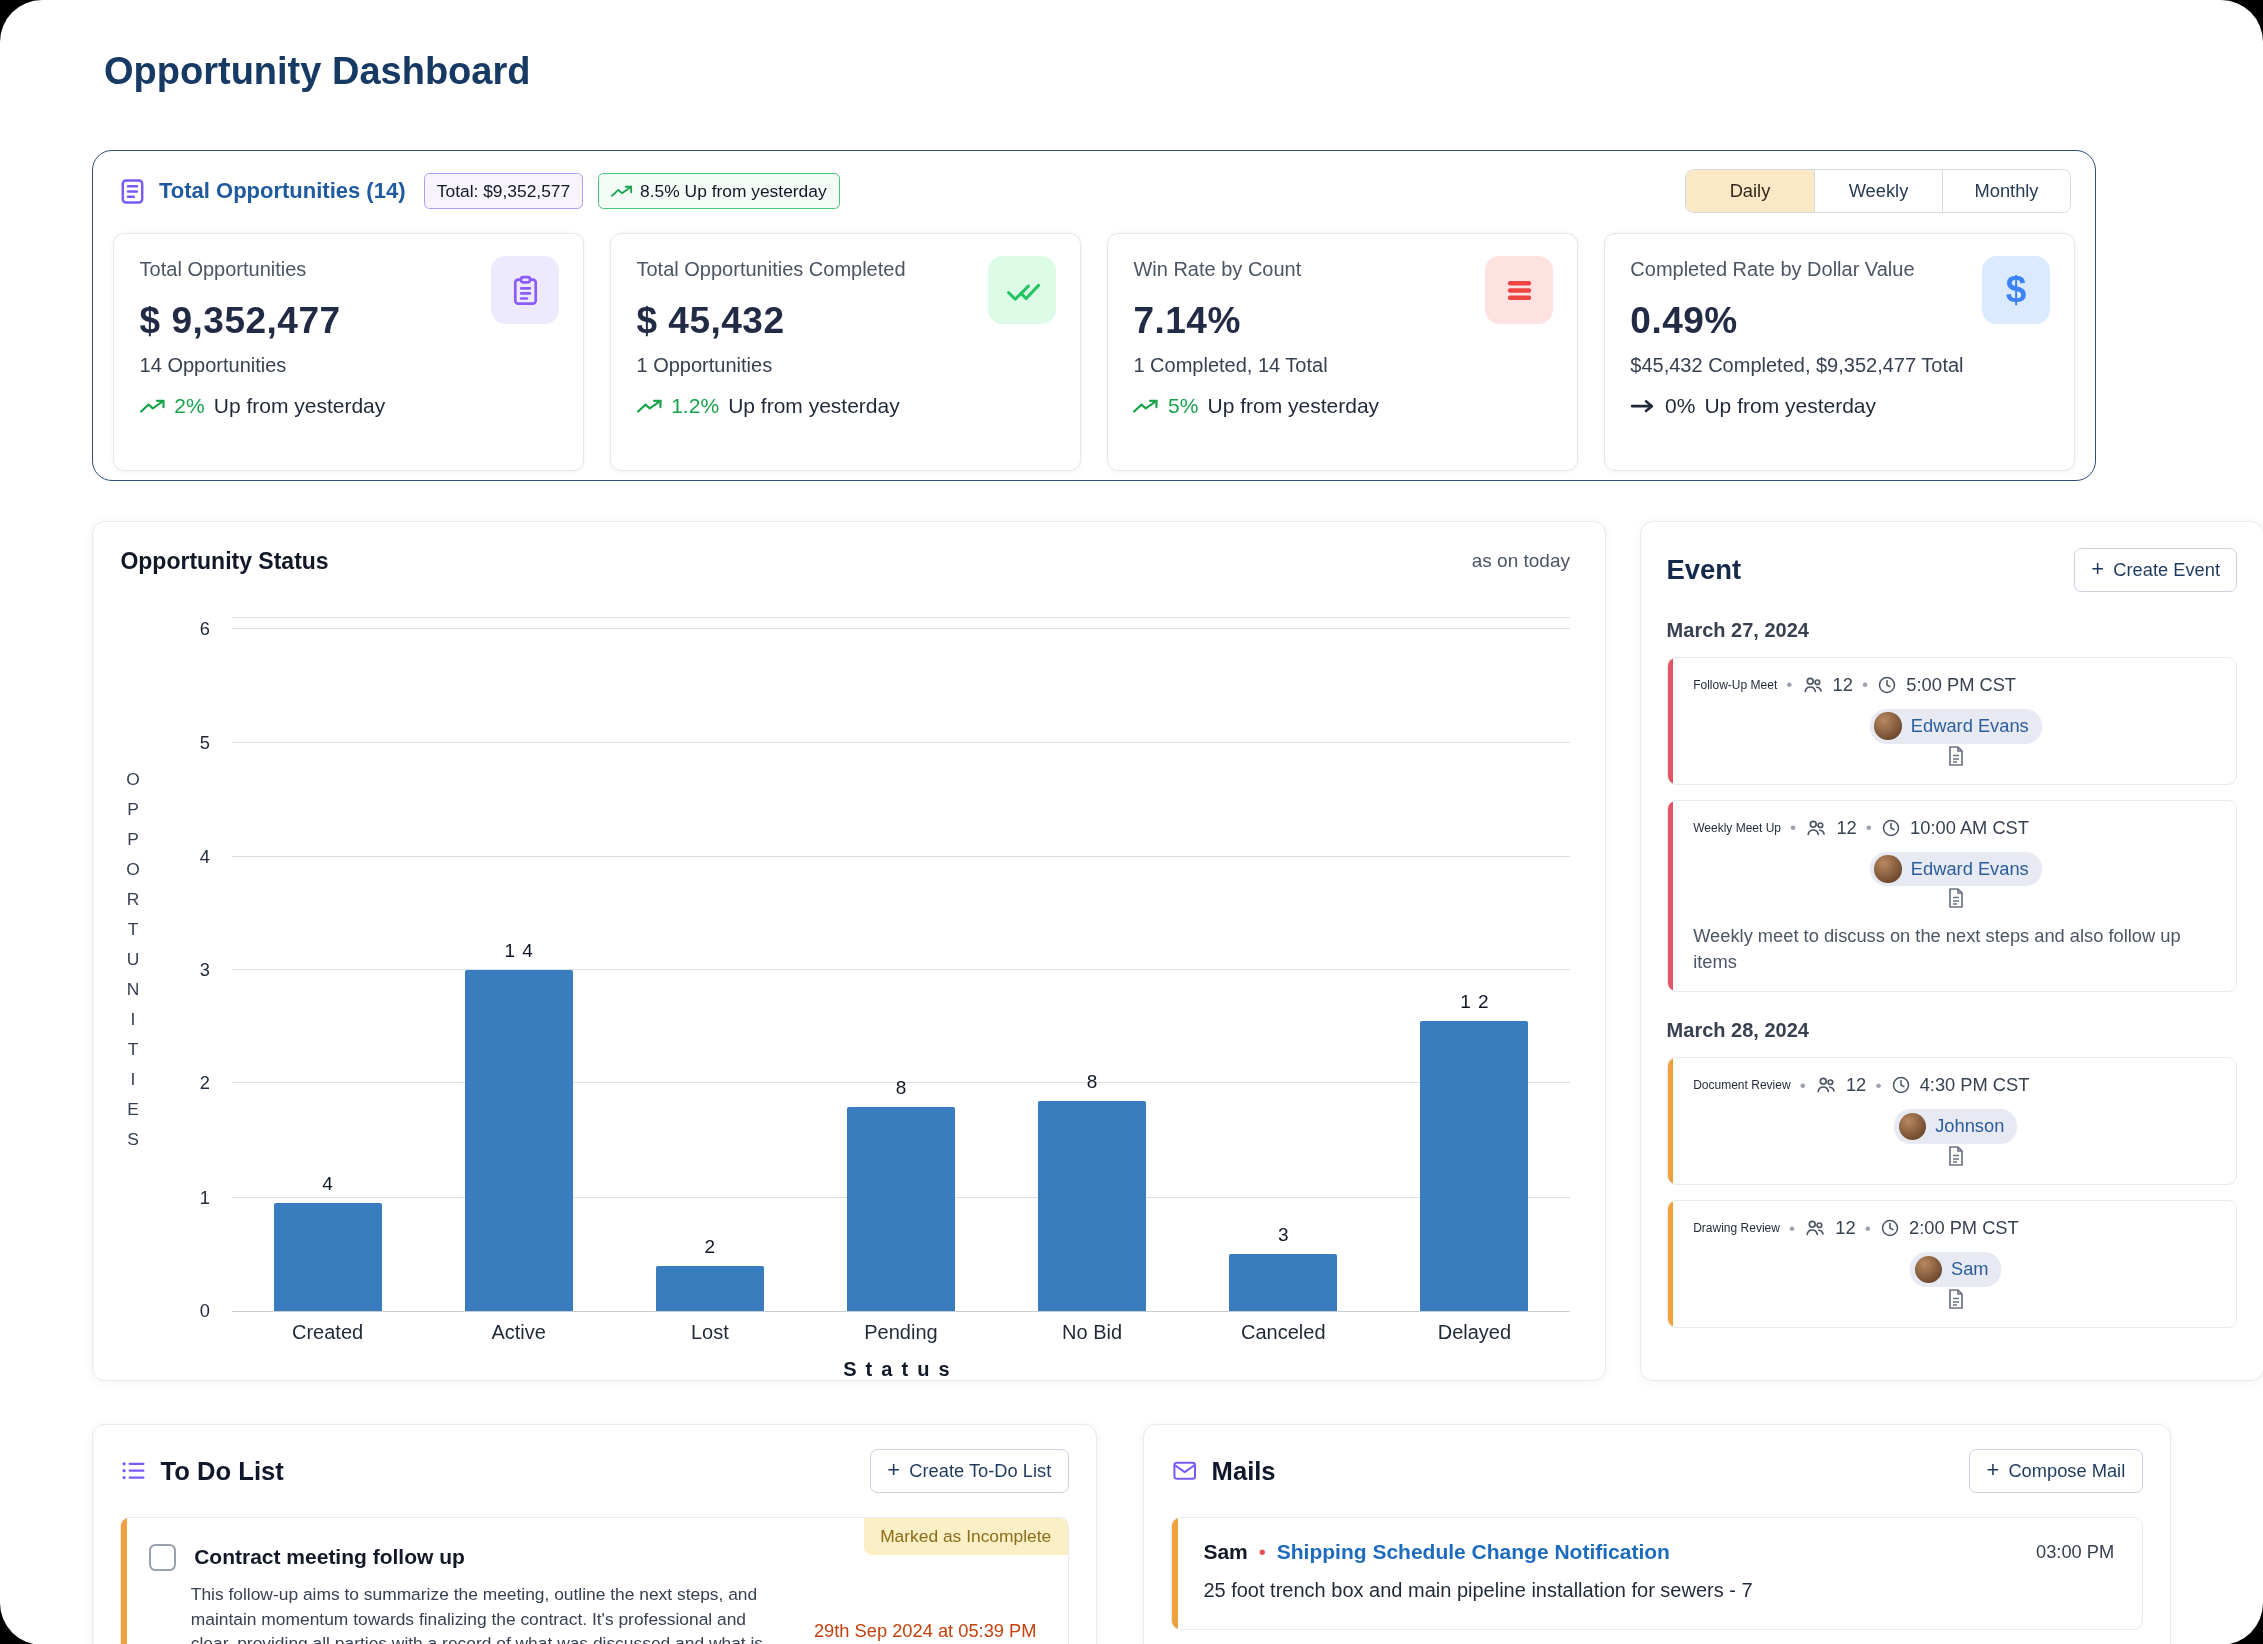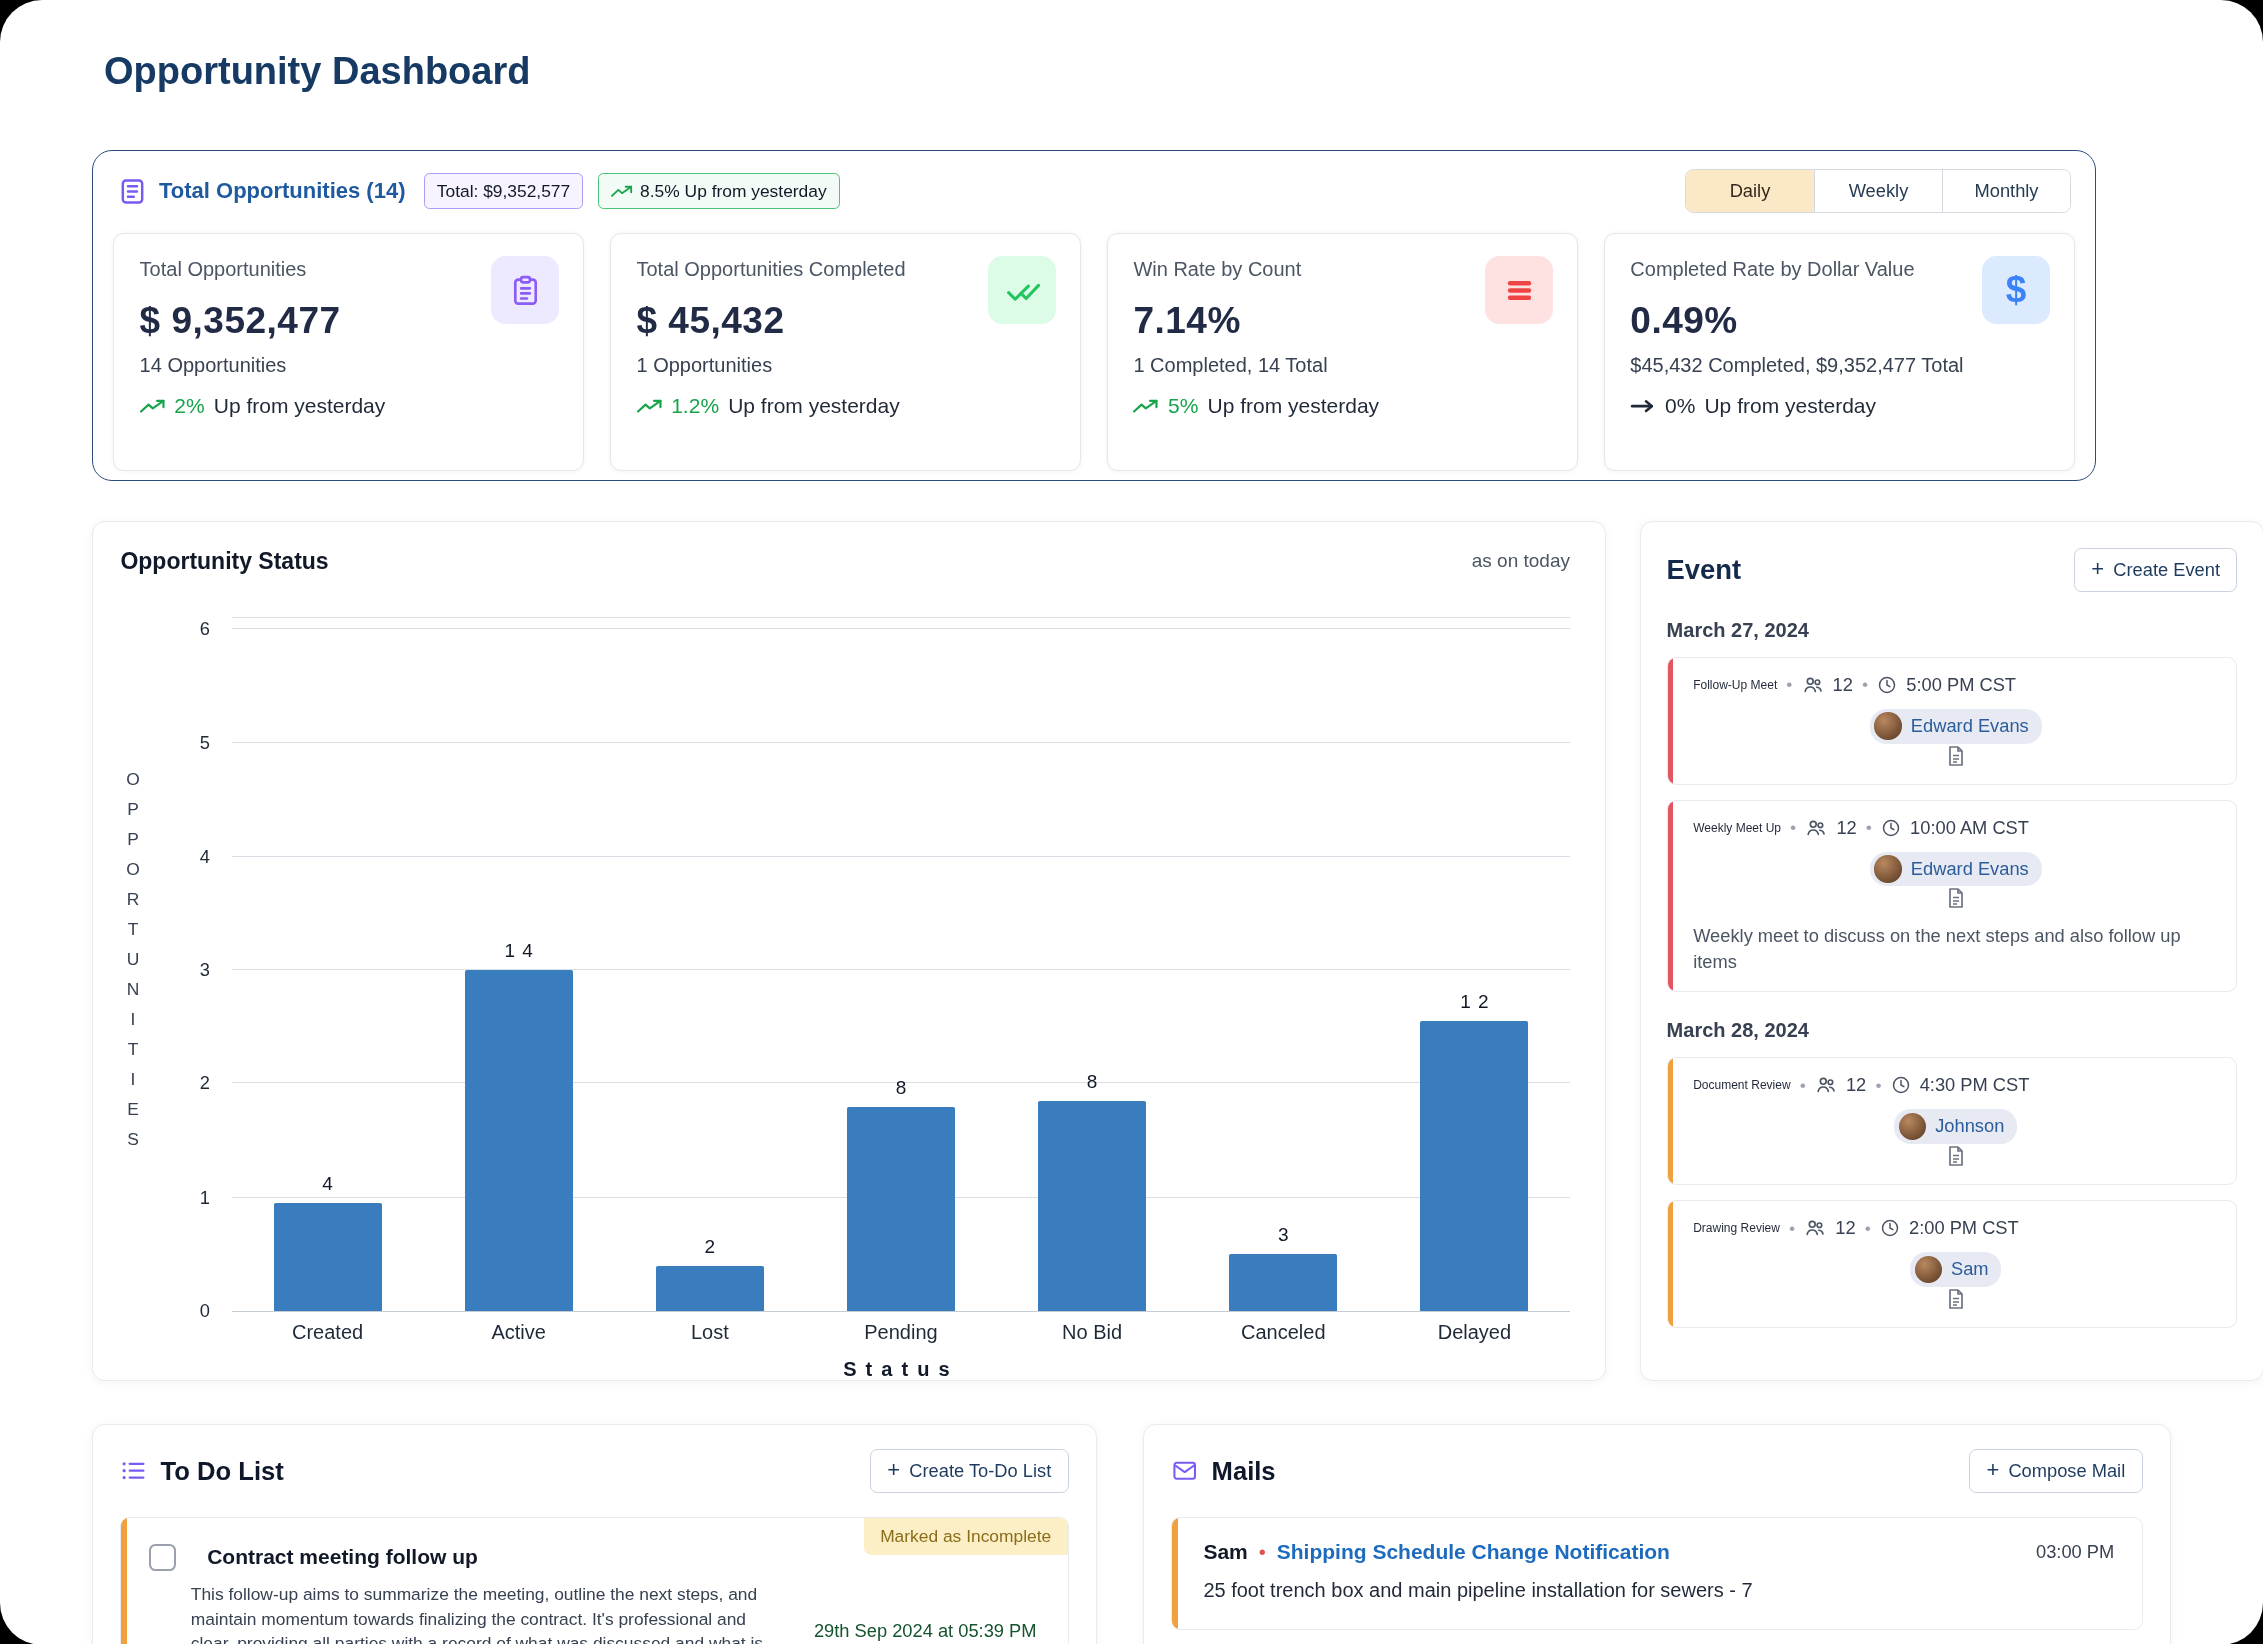--- a/index.html
+++ b/index.html
@@ -88,26 +88,26 @@
   .ev-desc:empty{display:none;}
 
   
   .todo-card{left:92px;top:1424px;width:1005px;height:393px;padding:24px 27.4px;}
   .mail-card{left:1143px;top:1424px;width:1028px;height:393px;padding:24px 27.4px;}
   .panel-title{font-size:25.6px;font-weight:700;color:#0f172a;margin-left:12.8px;}
   .list-item{position:relative;border:1.4px solid #e7eaee;border-radius:9.1px;margin-top:24px;overflow:hidden;}
   .todo-item{padding:20px 25.6px 24px 27.4px;}
   .todo-badge{position:absolute;top:0;right:0;background:#fcefc5;color:#8a6d1a;font-size:17.4px;padding:8.2px 16.4px;
               border-radius:0 7.3px 0 7.3px;}
-  .todo-row1{display:flex;align-items:center;gap:31px;margin-top:5.5px;}
+  .todo-row1{display:flex;align-items:center;gap:18px;margin-top:5.5px;}
   .checkbox{width:27.4px;height:27.4px;border:2.3px solid #9aa1ac;border-radius:6.4px;background:#fff;box-sizing:border-box;}
   .todo-title{font-size:21px;font-weight:700;color:#111827;}
   .todo-body{display:flex;align-items:center;gap:31px;margin-top:11px;padding-left:42px;}
   .todo-desc{flex:1;max-width:685px;font-size:17.4px;color:#374151;line-height:1.42;}
-  .todo-date{font-size:18.3px;color:#14532d;white-space:nowrap;padding-right:5.5px;}
+  .todo-date{font-size:18.3px;color:#c2410c;white-space:nowrap;padding-right:5.5px;}
   .mail-item{padding:22px 27.4px 27.4px 31px;}
   .mail-row1{display:flex;align-items:center;gap:11px;}
   .mail-sender{font-size:21px;font-weight:700;color:#111827;}
   .mail-dot::before{content:"\2022";color:#e05252;font-size:20px;}
   .mail-subject{font-size:21px;font-weight:600;color:#1d6bbf;}
   .mail-time{margin-left:auto;font-size:18.3px;color:#374151;}
   .mail-preview{margin-top:14.6px;font-size:20px;color:#1f2937;}
   svg{display:block;}
 </style>
 </head>

